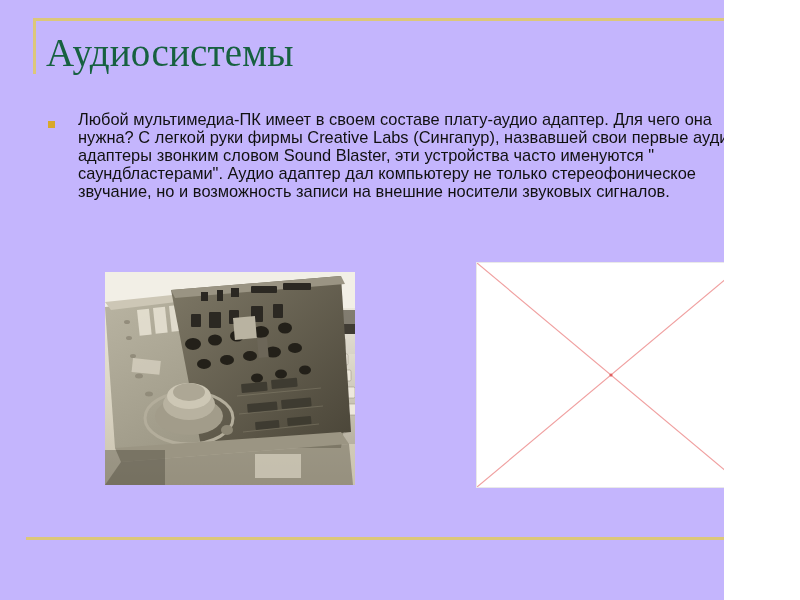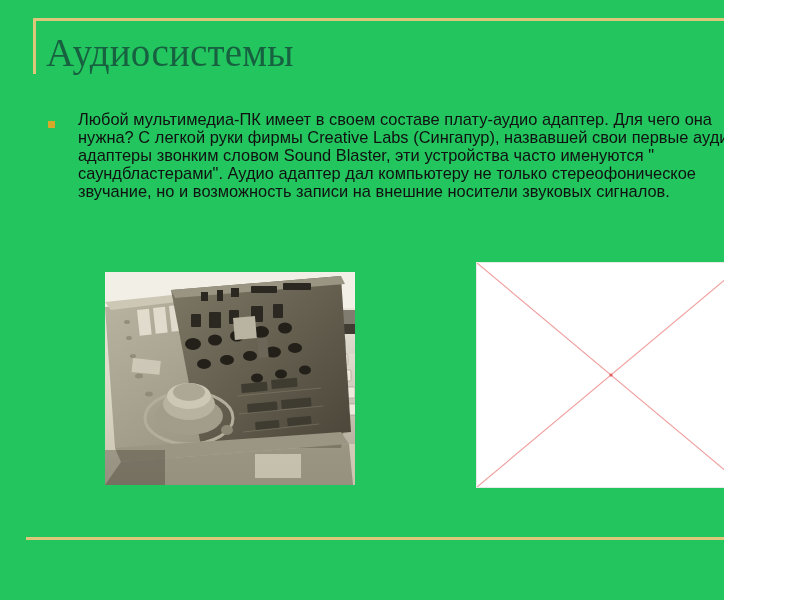--- a/index.html
+++ b/index.html
@@ -5,21 +5,21 @@
   html, body {
     margin: 0;
     padding: 0;
     background: #ffffff;
   }
 
   #slide {
     position: relative;
     width: 724px;
     height: 600px;
-    background: #22c55e;
+    background: #c4b5fd;
     overflow: hidden;
     font-family: "Liberation Sans", sans-serif;
   }
 
   
   .rule-top {
     position: absolute;
     left: 33px;
     top: 18px;
     width: 722px;

